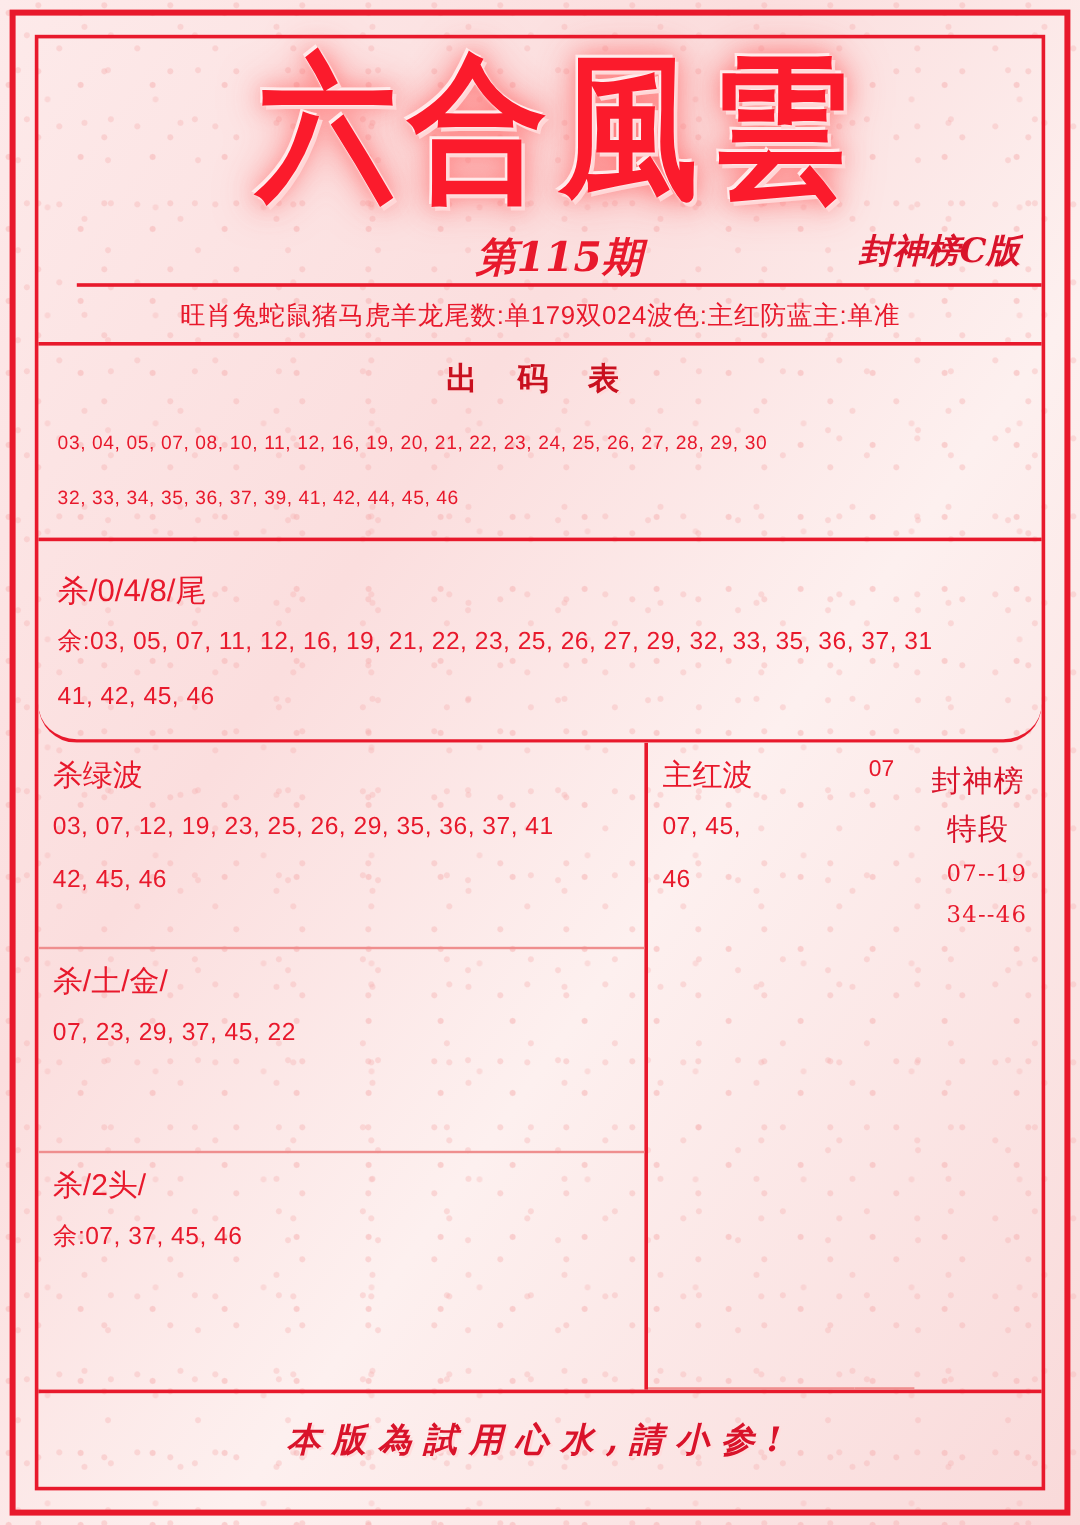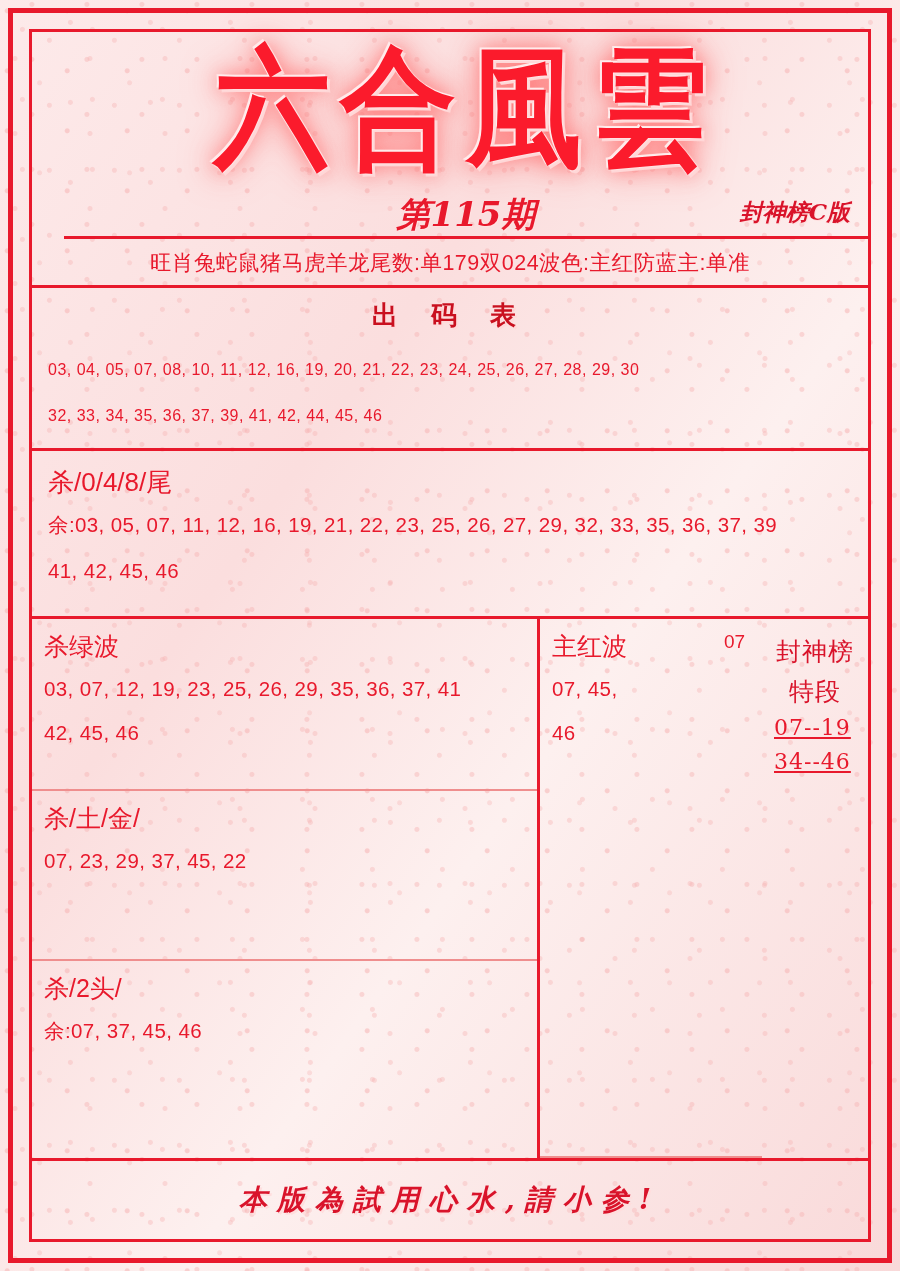--- a/index.html
+++ b/index.html
@@ -94,21 +94,21 @@
     color: #e8192c;
     text-shadow: 1px 1px 0 #ffe2e2;
   }
   .edition {
     position: absolute;
     right: 18px;
     bottom: 8px;
     font-family: "DejaVu Serif", serif;
     font-style: italic;
     font-weight: bold;
-    font-size: 23px;
+    font-size: 28px;
     color: #d9132a;
     text-shadow: 1px 1px 0 #ffdede;
   }
 
   
   .band {
     flex: 0 0 46px;
     border-bottom: 3px solid #e8192c;
     display: flex;
     align-items: center;
@@ -141,22 +141,23 @@
     color: #e8192c;
     line-height: 46px;
     letter-spacing: 0.5px;
     padding-left: 6px;
   }
 
   
   .sec-tail {
     flex: 0 0 168px;
     border-bottom: 3px solid #e8192c;
-    padding: 11px 10px 0 10px;
-    box-sizing: border-box;
+    padding: 21px 10px 0 10px;
+    box-sizing: border-box;
+    border-radius: 32px;
   }
   .row-title {
     font-size: 26px;
     color: #e8192c;
     line-height: 40px;
     padding-left: 6px;
   }
   .row-nums {
     font-size: 20.5px;
     color: #e8192c;
@@ -214,27 +215,26 @@
   }
   .special-title {
     text-align: center;
     font-size: 25px;
     color: #d9132a;
     line-height: 40px;
     padding-top: 6px;
     letter-spacing: 1px;
   }
   .special-nums {
-    text-align: left;
-    font-family: "DejaVu Serif", serif;
-    font-size: 22px;
+    text-align: right;
+    font-family: "DejaVu Serif", serif;
+    font-size: 19px;
     color: #e8192c;
     line-height: 34px;
     letter-spacing: 1px;
-    text-decoration: underline;
   }
 
   
   .footer {
     flex: 0 0 78px;
     display: flex;
     align-items: center;
     justify-content: center;
     font-family: "DejaVu Serif", serif;
     font-weight: bold;
@@ -264,21 +264,21 @@
       </div>
 
       <div class="sec-codes">
         <div class="sec-title-center">出 码 表</div>
         <div class="code-line">03, 04, 05, 07, 08, 10, 11, 12, 16, 19, 20, 21, 22, 23, 24, 25, 26, 27, 28, 29, 30</div>
         <div class="code-line">32, 33, 34, 35, 36, 37, 39, 41, 42, 44, 45, 46</div>
       </div>
 
       <div class="sec-tail">
         <div class="row-title">杀/0/4/8/尾</div>
-        <div class="row-nums">余:03, 05, 07, 11, 12, 16, 19, 21, 22, 23, 25, 26, 27, 29, 32, 33, 35, 36, 37, 39</div>
+        <div class="row-nums">余:03, 05, 07, 11, 12, 16, 19, 21, 22, 23, 25, 26, 27, 29, 32, 33, 35, 36, 37, 31</div>
         <div class="row-nums">41, 42, 45, 46</div>
       </div>
 
       <div class="mid">
 
         <div class="mid-left">
           <div class="block b-green">
             <div class="blk-title">杀绿波</div>
             <div class="blk-nums">03, 07, 12, 19, 23, 25, 26, 29, 35, 36, 37, 41</div>
             <div class="blk-nums">42, 45, 46</div>

